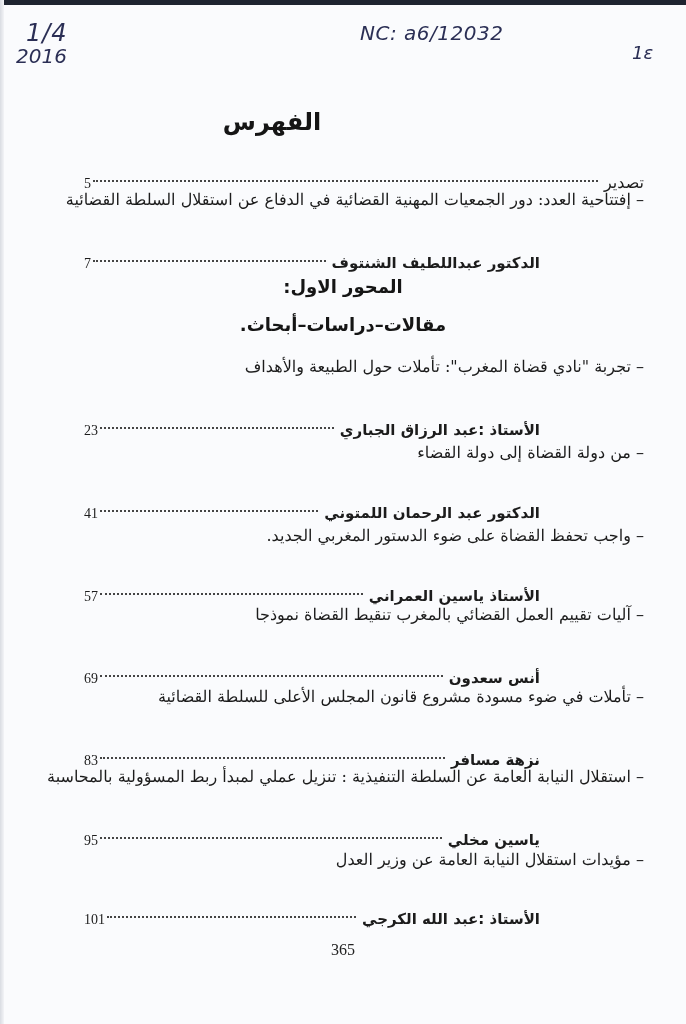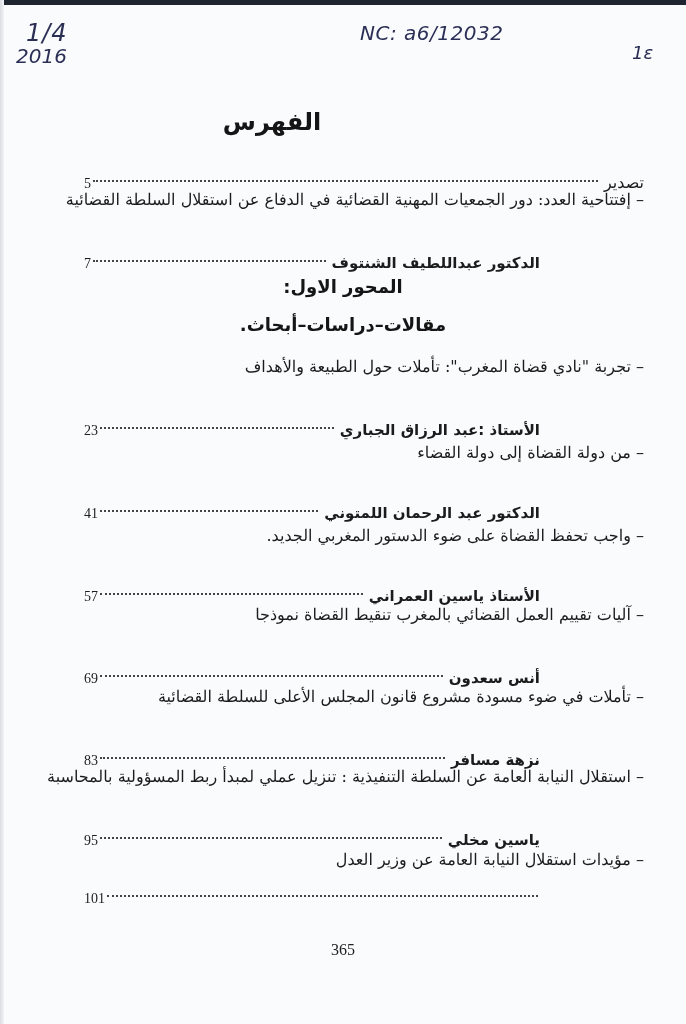--- a/index.html
+++ b/index.html
@@ -208,20 +208,21 @@
   <div class="row leader-row author" style="top:805px;">
     <span class="label">ياسين مخلي</span>
     <span class="dots"></span>
     <span class="pagenum">95</span>
   </div>
 
   <div class="row title-line" style="top:845px;">
     <span class="text">– مؤيدات استقلال النيابة العامة عن وزير العدل</span>
   </div>
   <div class="row leader-row author" style="top:884px;">
+    <span class="label">الأستاذ :عبد الله الكرجي</span>
     <span class="dots"></span>
     <span class="pagenum">101</span>
   </div>
 </div>
 
 <div class="section-head" style="top:276px;">المحور الاول:</div>
 <div class="section-head" style="top:314px; font-size:18px;">مقالات–دراسات–أبحاث.</div>
 
 <div class="footer-num">365</div>
 

